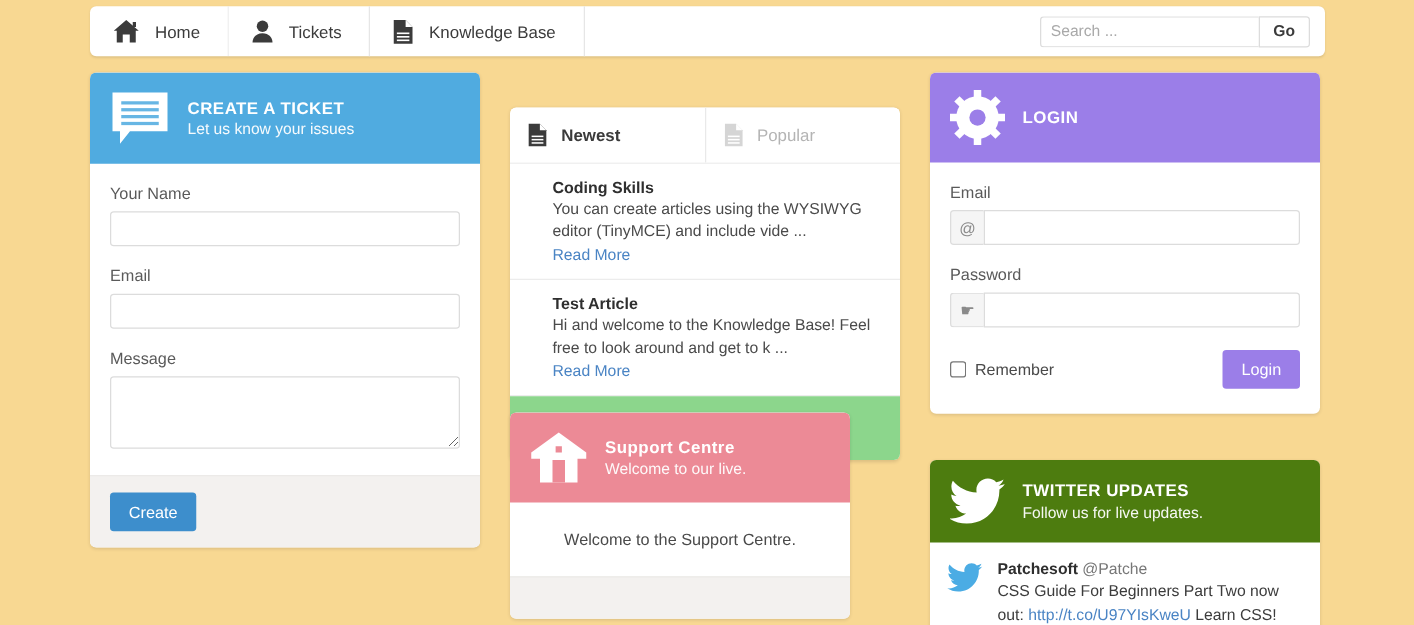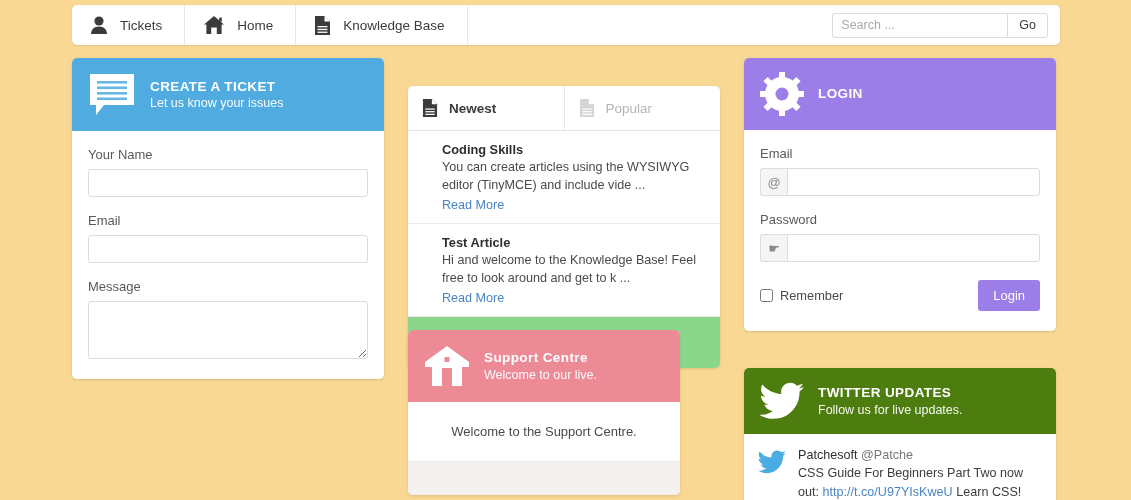--- a/index.html
+++ b/index.html
@@ -56,20 +56,21 @@
   .search-go {
     height: 25px;
     border: 1px solid #dcdcdc;
     border-radius: 0 3px 3px 0;
     background: #fff;
     padding: 0 11px;
     font-size: 12.5px;
     color: #3b3b3b;
     cursor: pointer;
     font-family: "Liberation Sans", sans-serif;
+    font-weight: bold;
   }
 
   
   .ico { display: inline-block; line-height: 0; }
   .ico svg { display: block; }
 
   
   .panel {
     position: absolute;
     background: #ffffff;
@@ -241,48 +242,48 @@
 
   
   #twitter-panel { left: 744px; top: 368px; width: 312px; }
   .head-orange { background: #4d7c0f; }
   .tweet {
     display: flex;
     gap: 12px;
     padding: 12px 14px 6px 14px;
   }
   .tweet-body { font-size: 12.6px; color: #3c3c3c; line-height: 1.45; }
-  .tweet-user { font-weight: normal; color: #2f2f2f; margin-top: 36px; }
+  .tweet-user { font-weight: bold; color: #2f2f2f; margin-top: 36px; }
   .tweet-handle { color: #777; }
   .tweet-link { color: #4a84c4; text-decoration: none; cursor: pointer; }
 </style>
 </head>
 <body>
 
 <div class="navbar">
 
   <div class="nav-item">
     <span class="ico">
-      <svg width="18" height="20" viewBox="0 0 18 20">
-        <circle cx="9" cy="6" r="4.6" fill="#3b3b3b"></circle>
-        <path fill="#3b3b3b" d="M9 11.5 C3.9 11.5 1 15 1 19 L17 19 C17 15 14.1 11.5 9 11.5 Z"></path>
-      </svg>
-    </span>
-    <span>Tickets</span>
-  </div>
-
-  <div class="nav-item">
-    <span class="ico">
       <svg width="22" height="20" viewBox="0 0 22 20">
         <path fill="#3b3b3b" d="M11 1 L1 9.5 L3.4 9.5 L3.4 19 L8.2 19 L8.2 12.5 L13.8 12.5 L13.8 19 L18.6 19 L18.6 9.5 L21 9.5 Z"></path>
         <rect x="16.2" y="2.6" width="2.6" height="4" fill="#3b3b3b"></rect>
         <rect x="9.4" y="13.8" width="3.2" height="5.2" fill="#fff"></rect>
       </svg>
     </span>
     <span>Home</span>
+  </div>
+
+  <div class="nav-item">
+    <span class="ico">
+      <svg width="18" height="20" viewBox="0 0 18 20">
+        <circle cx="9" cy="6" r="4.6" fill="#3b3b3b"></circle>
+        <path fill="#3b3b3b" d="M9 11.5 C3.9 11.5 1 15 1 19 L17 19 C17 15 14.1 11.5 9 11.5 Z"></path>
+      </svg>
+    </span>
+    <span>Tickets</span>
   </div>
 
   <div class="nav-item">
     <span class="ico">
       <svg width="17" height="21" viewBox="0 0 17 21">
         <path fill="#3b3b3b" d="M1 1 L10.5 1 L16 6.5 L16 20 L1 20 Z"></path>
         <path fill="#fff" d="M10.5 1 L16 6.5 L10.5 6.5 Z"></path>
         <rect x="3.5" y="11" width="10" height="1.3" fill="#fff"></rect>
         <rect x="3.5" y="13.8" width="10" height="1.3" fill="#fff"></rect>
         <rect x="3.5" y="16.6" width="10" height="1.3" fill="#fff"></rect>
@@ -324,20 +325,23 @@
     <div class="field-row">
       <div class="field-label">Email</div>
       <input class="txt-input" type="text" style="">
     </div>
     <div class="field-row">
       <div class="field-label">Message</div>
       <textarea class="txt-area" style=""></textarea>
     </div>
   </div>
 
+  <div class="panel-foot">
+    <button class="btn btn-blue">Create</button>
+  </div>
 </div>
 
 <div class="panel" id="articles-panel">
   <div class="tabs">
     <div class="tab">
       <span class="ico">
         <svg width="16" height="20" viewBox="0 0 17 21">
           <path fill="#3b3b3b" d="M1 1 L10.5 1 L16 6.5 L16 20 L1 20 Z"></path>
           <path fill="#fff" d="M10.5 1 L16 6.5 L10.5 6.5 Z"></path>
           <rect x="3.5" y="11" width="10" height="1.3" fill="#fff"></rect>

